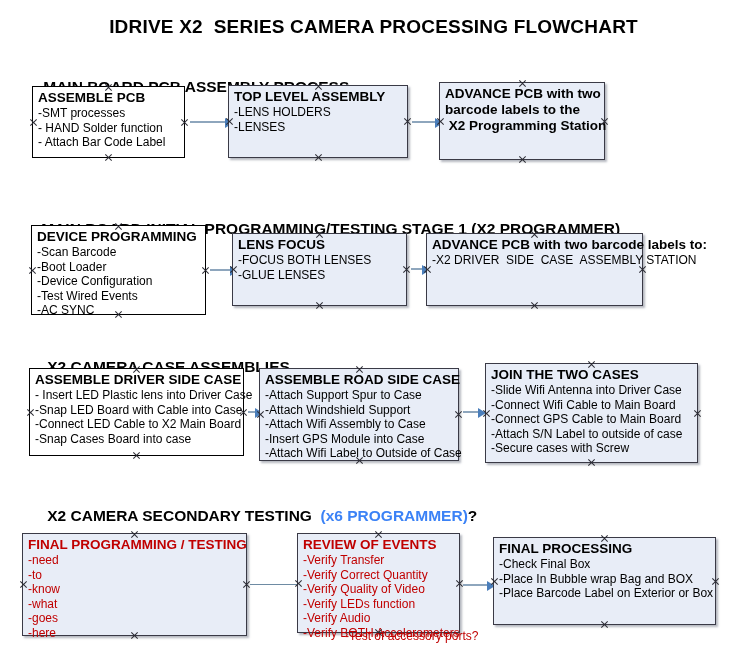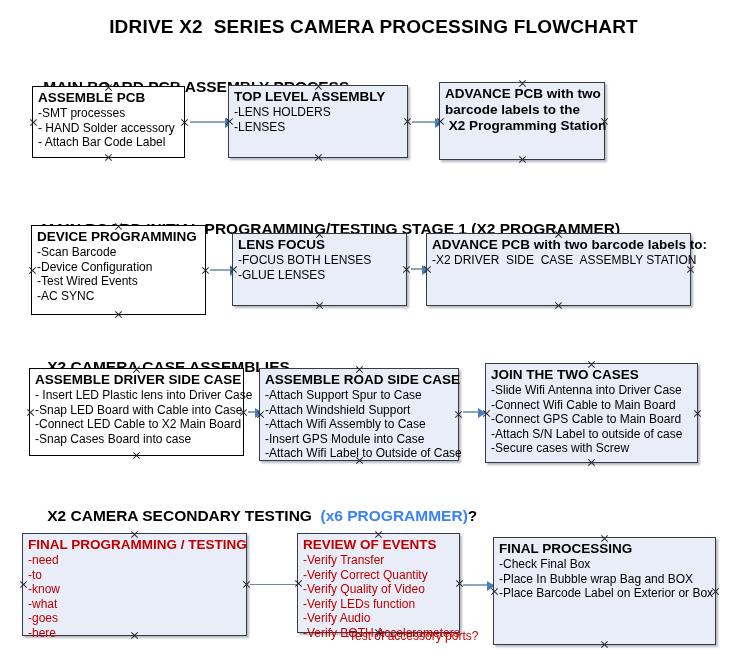--- a/index.html
+++ b/index.html
@@ -105,21 +105,21 @@
 
   <div class="doc-title">IDRIVE X2  SERIES CAMERA PROCESSING FLOWCHART</div>
 
   <div class="section-head" style="left:26px;top:60px;">
     <span class="blk">MAIN BOARD PCB ASSEMBLY PROCESS</span>
   </div>
 
   <div class="node white" style="left:32px;top:86px;width:153px;height:72px;">
     <span class="title">ASSEMBLE PCB</span>
     <span class="line">-SMT processes</span>
-    <span class="line">- HAND Solder accessory</span>
+    <span class="line">- HAND Solder function</span>
     <span class="line">- Attach Bar Code Label</span>
     <span class="hx" style="left:50%;top:0;"></span>
     <span class="hx" style="left:50%;top:100%;"></span>
     <span class="hx" style="left:0;top:50%;"></span>
     <span class="hx" style="left:100%;top:50%;"></span>
   </div>
 
   <div class="conn" style="left:190px;top:121px;width:38px;"></div>
   <div class="arrowhead" style="left:225px;top:122px;"></div>
 
@@ -146,20 +146,21 @@
     <span class="hx" style="left:100%;top:50%;"></span>
   </div>
 
   <div class="section-head" style="left:24px;top:202px;">
     <span class="blk">MAIN BOARD INITIAL PROGRAMMING/TESTING STAGE 1 (X2 PROGRAMMER)</span>
   </div>
 
   <div class="node white" style="left:31px;top:225px;width:175px;height:90px;">
     <span class="title">DEVICE PROGRAMMING</span>
     <span class="line">-Scan Barcode</span>
+    <span class="line">-Boot Loader</span>
     <span class="line">-Device Configuration</span>
     <span class="line">-Test Wired Events</span>
     <span class="line">-AC SYNC</span>
     <span class="hx" style="left:50%;top:0;"></span>
     <span class="hx" style="left:50%;top:100%;"></span>
     <span class="hx" style="left:0;top:50%;"></span>
     <span class="hx" style="left:100%;top:50%;"></span>
   </div>
 
   <div class="conn" style="left:210px;top:269px;width:25px;"></div>
@@ -171,21 +172,21 @@
     <span class="line">-GLUE LENSES</span>
     <span class="hx" style="left:50%;top:0;"></span>
     <span class="hx" style="left:50%;top:100%;"></span>
     <span class="hx" style="left:0;top:50%;"></span>
     <span class="hx" style="left:100%;top:50%;"></span>
   </div>
 
   <div class="conn" style="left:411px;top:268px;width:18px;"></div>
   <div class="arrowhead" style="left:422px;top:269px;"></div>
 
-  <div class="node" style="left:426px;top:233px;width:265px;height:73px;">
+  <div class="node" style="left:426px;top:233px;width:217px;height:73px;">
     <span class="title">ADVANCE PCB with two barcode labels to:</span>
     <span class="line">-X2 DRIVER  SIDE  CASE  ASSEMBLY STATION</span>
     <span class="hx" style="left:50%;top:0;"></span>
     <span class="hx" style="left:50%;top:100%;"></span>
     <span class="hx" style="left:0;top:50%;"></span>
     <span class="hx" style="left:100%;top:50%;"></span>
   </div>
 
   <div class="section-head" style="left:30px;top:340px;">
     <span class="blk">X2 CAMERA CASE ASSEMBLIES</span>
@@ -267,21 +268,21 @@
     <span class="hx" style="left:50%;top:100%;"></span>
     <span class="hx" style="left:0;top:50%;"></span>
     <span class="hx" style="left:100%;top:50%;"></span>
   </div>
 
   <div class="overflow-line" style="left:300px;top:629px;margin-left:45px;">-Test of accessory ports?</div>
 
   <div class="conn" style="left:463px;top:584px;width:30px;"></div>
   <div class="arrowhead" style="left:487px;top:585px;"></div>
 
-  <div class="node" style="left:493px;top:537px;width:223px;height:108px;">
+  <div class="node" style="left:493px;top:537px;width:223px;height:88px;">
     <span class="title">FINAL PROCESSING</span>
     <span class="line">-Check Final Box</span>
     <span class="line">-Place In Bubble wrap Bag and BOX</span>
     <span class="line">-Place Barcode Label on Exterior or Box</span>
     <span class="hx" style="left:50%;top:0;"></span>
     <span class="hx" style="left:50%;top:100%;"></span>
     <span class="hx" style="left:0;top:50%;"></span>
     <span class="hx" style="left:100%;top:50%;"></span>
   </div>
 

